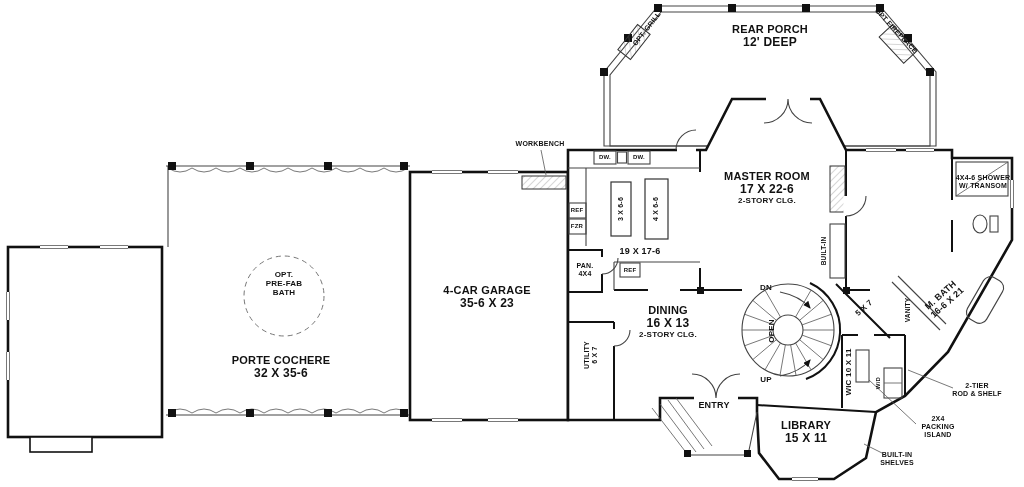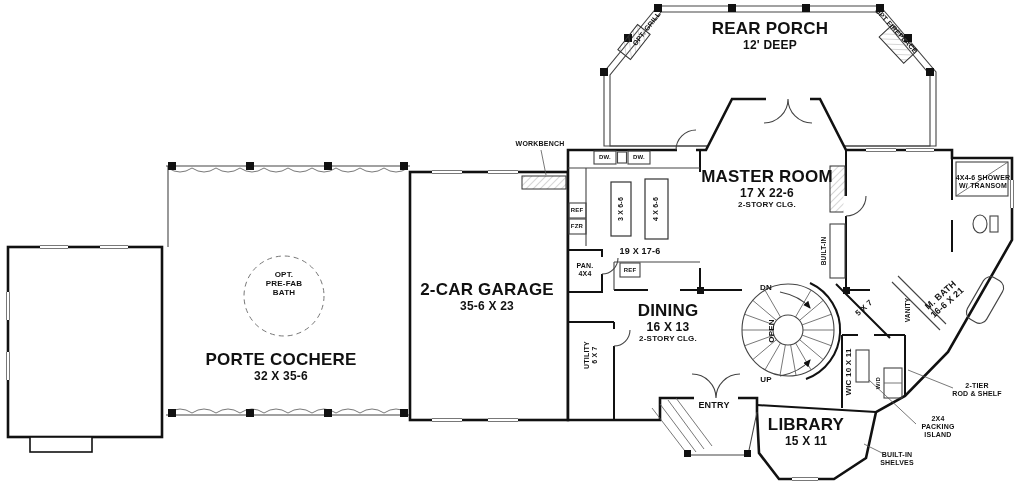--- a/index.html
+++ b/index.html
@@ -14,21 +14,21 @@
   .isl{fill:#fff;stroke:#333;stroke-width:1.2;}
   .post{fill:var(--c-wall,#111);stroke:none;}
   .hatchbox{fill:url(#hatch);stroke:#333;stroke-width:1;}
   .wh{fill:#fff;stroke:none;}
   .dash{fill:none;stroke:#777;stroke-width:1;stroke-dasharray:5 4;}
   
   .lbl{position:absolute;transform:translate(-50%,-50%);display:flex;flex-direction:column;align-items:center;
        line-height:1.15;color:var(--c-wall,#111);font-family:"Liberation Sans",sans-serif;font-weight:bold;
        text-align:center;white-space:nowrap;letter-spacing:.2px;}
   .r90{transform:translate(-50%,-50%) rotate(-90deg);}
-  .s11{font-size:17px;}.s10{font-size:12px;}.s9{font-size:9px;}.s8{font-size:8px;}
+  .s11{font-size:11px;}.s10{font-size:12px;}.s9{font-size:9px;}.s8{font-size:8px;}
   .s7{font-size:7px;}.s65{font-size:6.5px;}.s6{font-size:6px;}
 </style>
 </head>
 <body>
 
 <div class="stage">
 
 <svg width="1024" height="487" viewBox="0 0 1024 487">
   <defs>
     <pattern id="hatch" width="5" height="5" patternUnits="userSpaceOnUse" patternTransform="rotate(45)">
@@ -303,21 +303,21 @@
 <div class="lbl" style="left:281px;top:367px">
   <span class="s11">PORTE COCHERE</span>
       <span class="s10">32 X 35-6</span>
     </div>
 <div class="lbl" style="left:284px;top:284px">
   <span class="s8">OPT.</span>
       <span class="s8">PRE-FAB</span>
   <span class="s8">BATH</span>
     </div>
 <div class="lbl" style="left:487px;top:297px">
-  <span class="s11">2-CAR GARAGE</span>
+  <span class="s11">4-CAR GARAGE</span>
       <span class="s10">35-6 X 23</span>
     </div>
 
 <div class="lbl" style="left:714px;top:405px">
   <span class="s9">ENTRY</span>
     </div>
 <div class="lbl" style="left:806px;top:432px">
   <span class="s11">LIBRARY</span>
       <span class="s10">15 X 11</span>
     </div>

